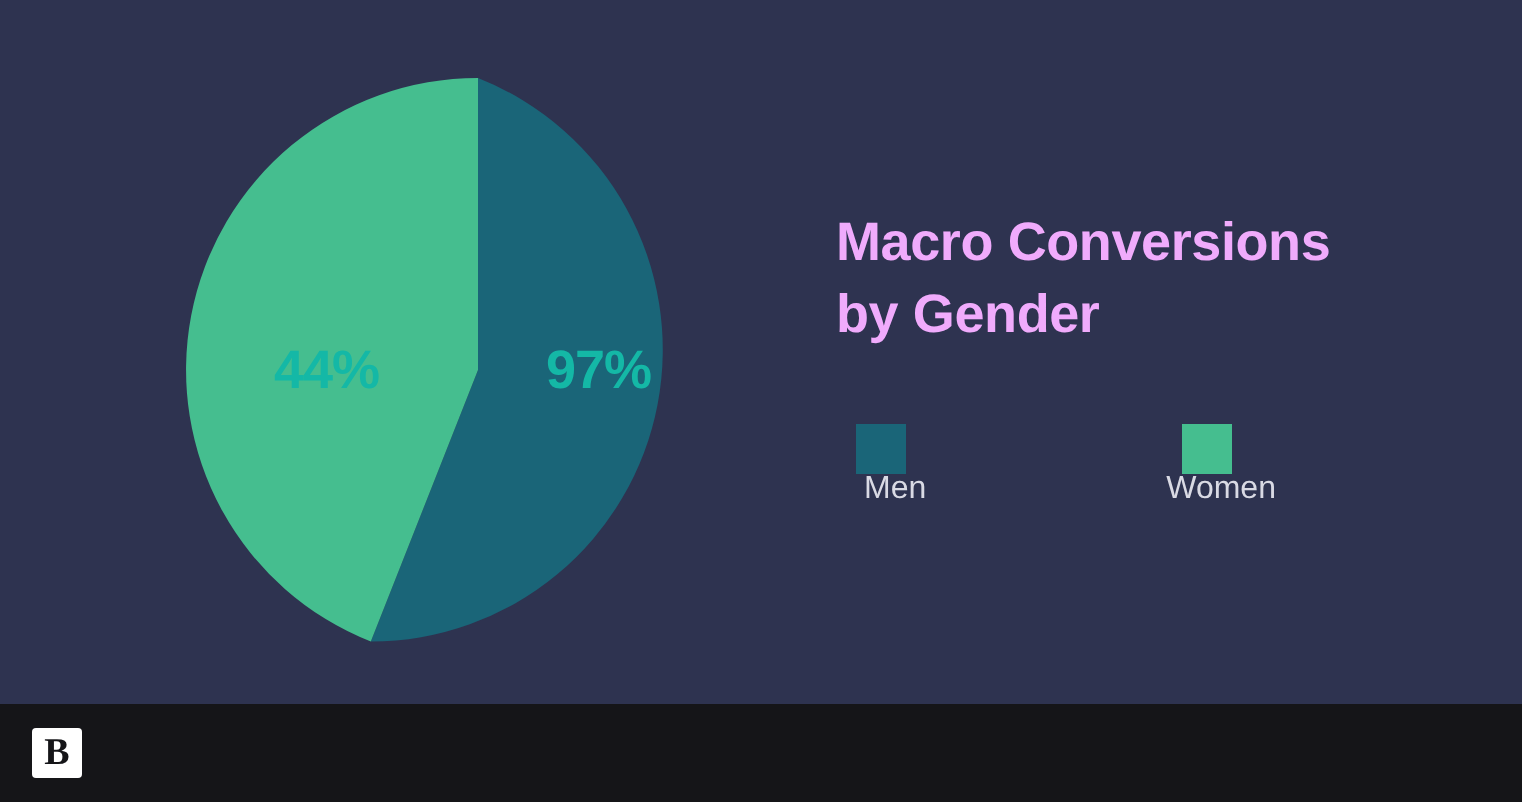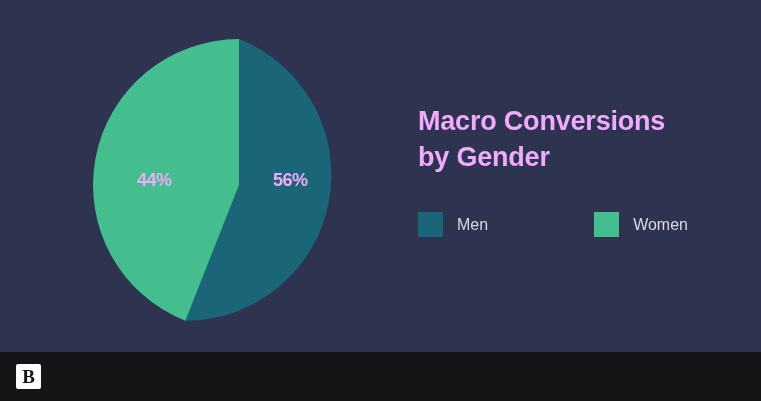--- a/index.html
+++ b/index.html
@@ -30,22 +30,22 @@
     height: 292px;
   }
   .pie-svg {
     display: block;
     width: 292px;
     height: 292px;
   }
   .slice-label {
     position: absolute;
     font-weight: bold;
-    font-size: 18px;
-    color: #f0abfc;
+    font-size: 27px;
+    color: #14b8a6;
     letter-spacing: -0.5px;
     white-space: nowrap;
     text-align: right;
   }
   .slice-label.women {
     left: 44px;
     top: 131px;
   }
   .slice-label.men {
     left: 180px;
@@ -69,20 +69,21 @@
     white-space: pre-line;
   }
   .legend {
     margin-top: 37px;
     display: flex;
     align-items: center;
   }
   .legend-item {
     display: flex;
     align-items: center;
+    flex-direction: column;
   }
   .legend-item + .legend-item {
     margin-left: 58px;
     padding-left: 48px;
   }
   .legend-swatch {
     width: 25px;
     height: 25px;
     flex: 0 0 auto;
   }
@@ -136,21 +137,21 @@
 <div id="infographic">
 
   <div class="chart-area">
     <svg class="pie-svg" viewBox="0 0 292 292">
 
       <path d="M 146 146 L 146 0 A 146 146 0 0 1 92.41 281.8 Z" fill="#1a6578"></path>
 
       <path d="M 146 146 L 92.41 281.8 A 146 146 0 0 1 146 0 Z" fill="#45be8f"></path>
     </svg>
     <span class="slice-label women">44%</span>
-    <span class="slice-label men">56%</span>
+    <span class="slice-label men">97%</span>
   </div>
 
   <div class="right-panel">
     <h1 class="chart-title">Macro Conversions
 by Gender</h1>
 
     <div class="legend">
       <div class="legend-item">
         <span class="legend-swatch men"></span>
         <span class="legend-label">Men</span>

